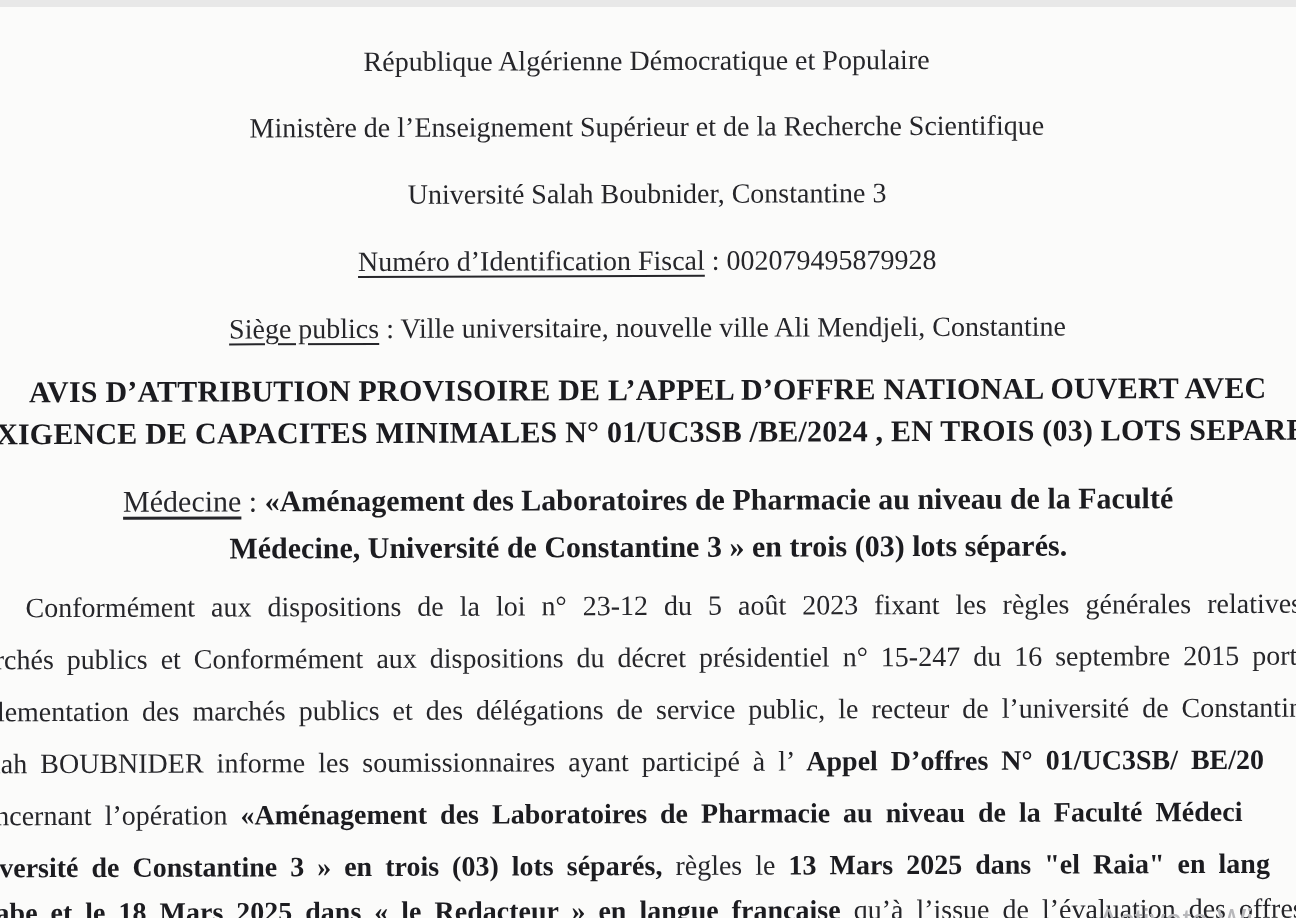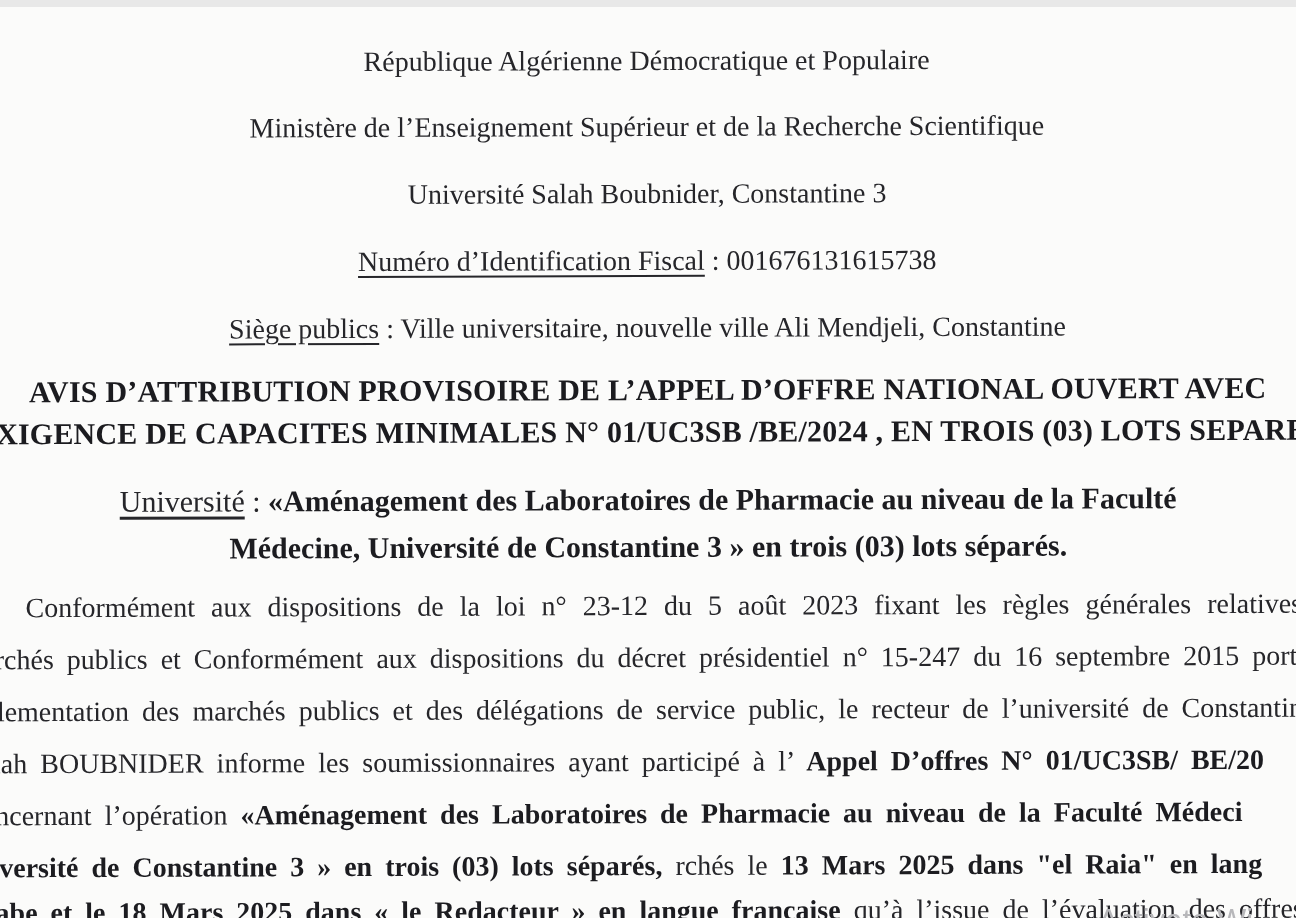--- a/index.html
+++ b/index.html
@@ -56,53 +56,53 @@
 <div class="page">
   <div class="scan">
 
     <div class="line centered" style="top:38px">République Algérienne Démocratique et Populaire</div>
 
     <div class="line centered" style="top:104px">Ministère de l’Enseignement Supérieur et de la Recherche Scientifique</div>
 
     <div class="line centered" style="top:171px">Université Salah Boubnider, Constantine 3</div>
 
     <div class="line centered" style="top:238px">
-      <span class="u">Numéro d’Identification Fiscal</span><span> : 001676131615738</span>
+      <span class="u">Numéro d’Identification Fiscal</span><span> : 002079495879928</span>
     </div>
 
     <div class="line centered" style="top:305px">
       <span class="u">Siège publics</span><span> : Ville universitaire, nouvelle ville Ali Mendjeli, Constantine</span>
     </div>
 
     <div class="line centered title-line" style="top:366px">AVIS D’ATTRIBUTION PROVISOIRE DE L’APPEL D’OFFRE NATIONAL OUVERT AVEC</div>
 
     <div class="line wide-center title-line" style="top:408px">EXIGENCE DE CAPACITES MINIMALES N° 01/UC3SB /BE/2024 , EN TROIS (03) LOTS SEPARES</div>
 
     <div class="line centered op-line" style="top:476px">
-      <span class="u">Université</span><span> : </span><span class="bold">«Aménagement des Laboratoires de Pharmacie au niveau de la Faculté</span>
+      <span class="u">Médecine</span><span> : </span><span class="bold">«Aménagement des Laboratoires de Pharmacie au niveau de la Faculté</span>
     </div>
 
     <div class="line centered op-line bold" style="top:523px">Médecine, Université de Constantine 3 » en trois (03) lots séparés.</div>
 
     <div class="line body-line spread" style="top:583px; left:25px">Conformément aux dispositions de la loi n° 23-12 du 5 août 2023 fixant les règles générales relatives a</div>
 
     <div class="line body-line" style="top:635px; left:-6px">rchés publics et  Conformément aux dispositions du décret présidentiel n° 15-247 du 16 septembre 2015 port</div>
 
     <div class="line body-line" style="top:687px; left:-4px">lementation des marchés publics et des délégations de service public, le recteur de l’université de Constantin</div>
 
     <div class="line body-line" style="top:739px; left:-8px">
       <span>lah BOUBNIDER informe les soumissionnaires ayant participé à l’ </span><span class="bold">Appel D’offres N° 01/UC3SB/ BE/20</span>
     </div>
 
     <div class="line body-line" style="top:791px; left:-6px">
       <span>ncernant l’opération </span><span class="bold">«Aménagement des Laboratoires de Pharmacie au niveau de la Faculté Médeci</span>
     </div>
 
     <div class="line body-line" style="top:843px; left:-10px">
-      <span class="bold">iversité de Constantine 3 » en trois (03) lots séparés,</span><span> rchés le </span><span class="bold">13  Mars 2025  dans "el Raia" en lang</span>
+      <span class="bold">iversité de Constantine 3 » en trois (03) lots séparés,</span><span> règles le </span><span class="bold">13  Mars 2025  dans "el Raia" en lang</span>
     </div>
 
     <div class="line body-line" style="top:888px; left:-6px">
       <span class="bold">abe et  le 18 Mars 2025 dans « le Redacteur » en langue française</span><span> qu’à l’issue de l’évaluation des offres</span>
     </div>
 
   </div>
 
   <div class="watermark" style="left:1098px; top:896px; color:#b7b7ba">Activate Wi</div>
 </div>

